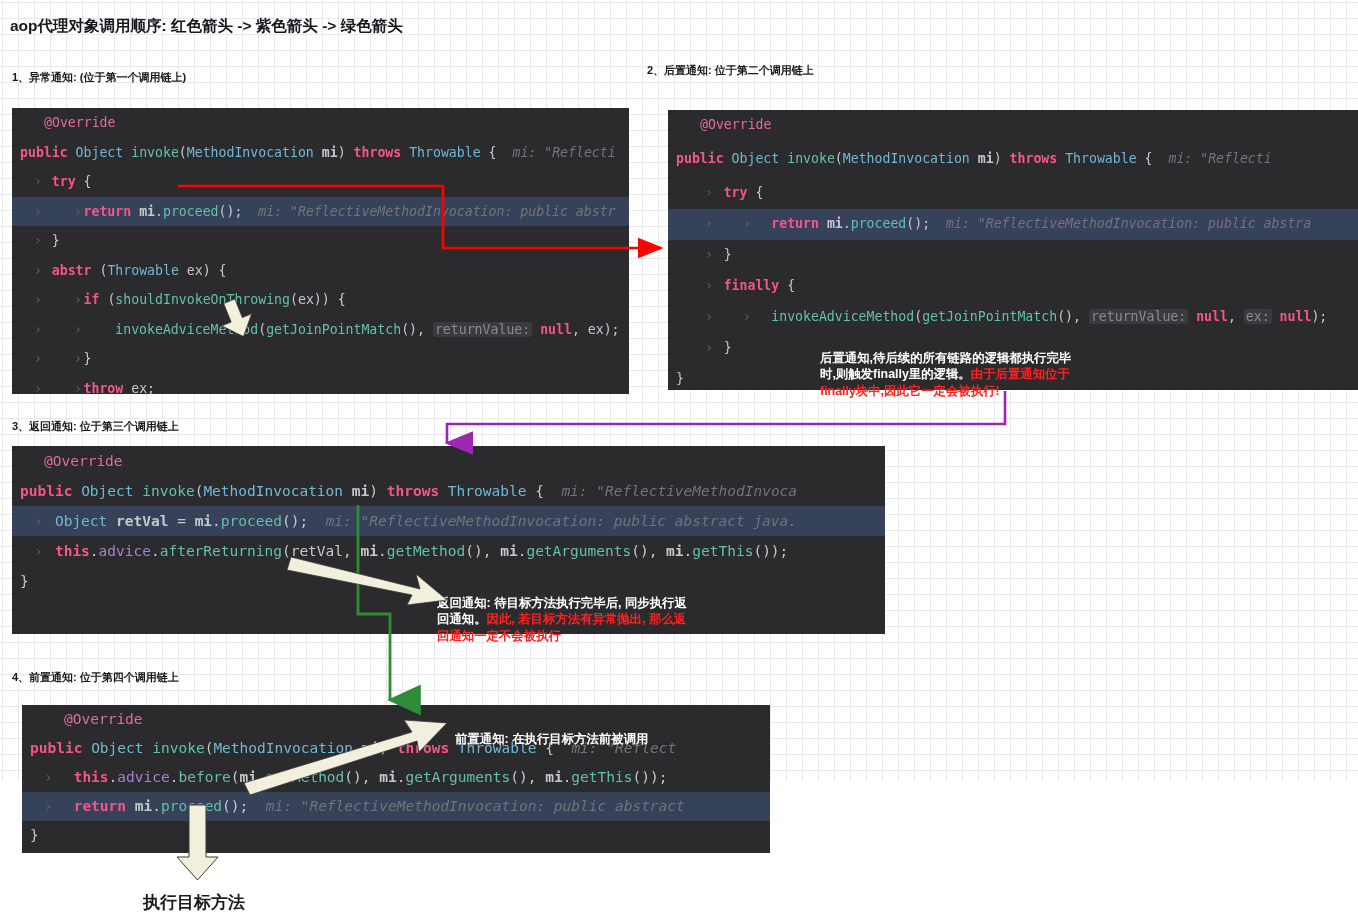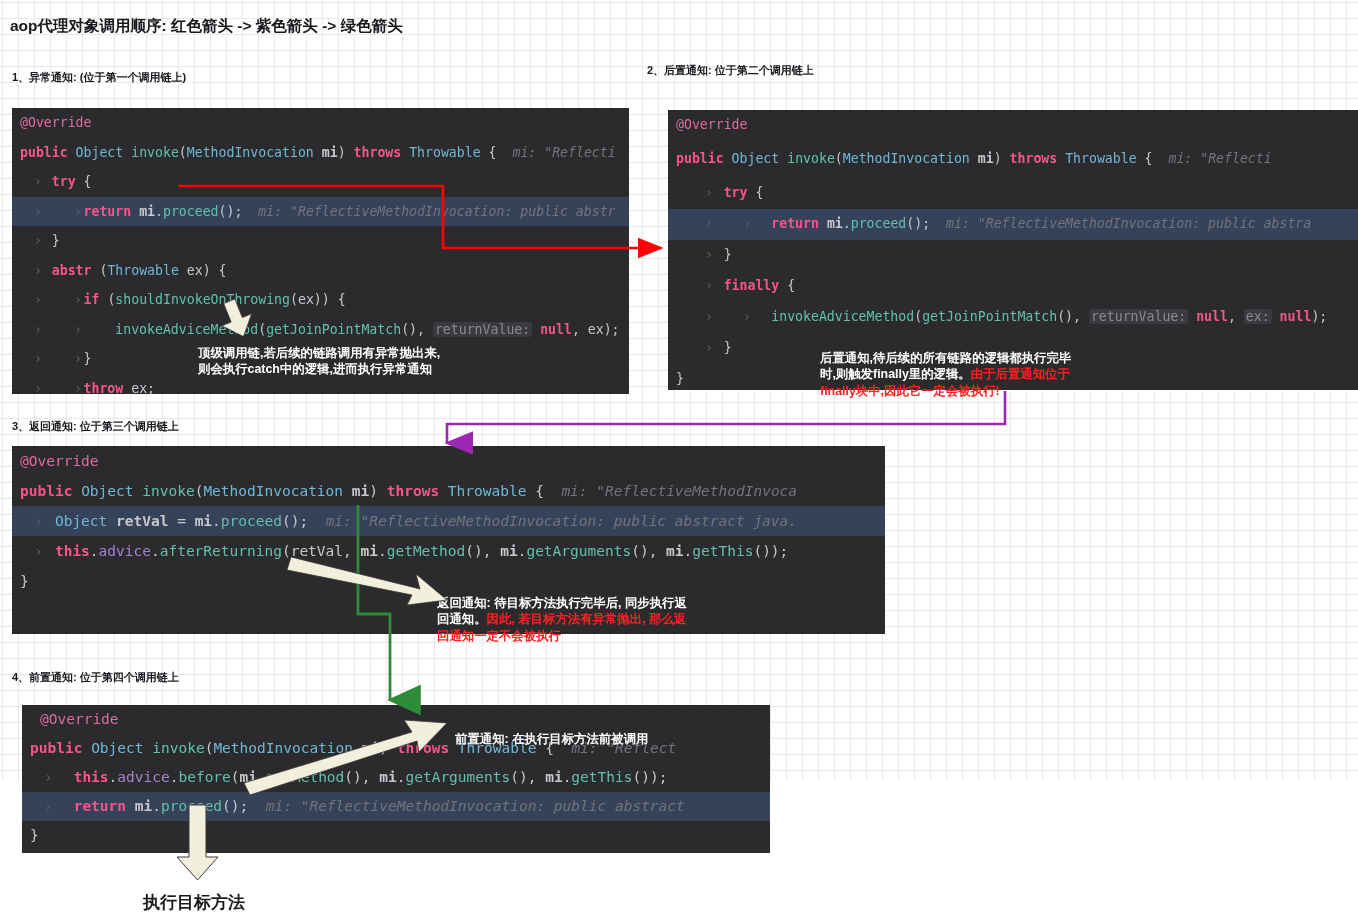--- a/index.html
+++ b/index.html
@@ -61,21 +61,21 @@
     display: inline-block;
     width: 0;
     position: absolute;
     font-weight: normal;
   }
 
   .k   { color: #f7558a; font-weight: bold; }
   .ty  { color: #6fb8d6; }                     
   .fn  { color: #62c0a8; }                     
   .pl  { color: #c8c8cc; }                     
-  .an  { color: #e06c9f; }                     
+  .an  { color: #e06c9f; margin-left: 24px; }                     
   .cm  { color: #737479; font-style: italic; } 
   .hint{ color: #8a8b90; background: #3a3b3f; border-radius: 3px; padding: 0 2px;}
   .var { color: #c8c8cc; font-weight: bold; }
   .lit { color: #f7558a; font-weight: bold; }
   .fld { color: #a97fd0; }
 
   
   .anno {
     position: absolute;
     font-family: "Liberation Sans", "DejaVu Sans", sans-serif;
@@ -122,24 +122,20 @@
     <div class="cl hl"><span class="gt" style="left:22px;">›</span><span class="gt" style="left:62px;">›</span>&nbsp;&nbsp;&nbsp;&nbsp;&nbsp;&nbsp;&nbsp;&nbsp;<span class="k">return</span> <span class="var">mi</span><span class="pl">.</span><span class="fn">proceed</span><span class="pl">();</span>&nbsp;&nbsp;<span class="cm">mi:&nbsp;"ReflectiveMethodInvocation:&nbsp;public&nbsp;abstr</span></div>
     <div class="cl"><span class="gt" style="left:22px;">›</span>&nbsp;&nbsp;&nbsp;&nbsp;<span class="pl">}</span></div>
     <div class="cl"><span class="gt" style="left:22px;">›</span>&nbsp;&nbsp;&nbsp;&nbsp;<span class="k">abstr</span> <span class="pl">(</span><span class="ty">Throwable</span> <span class="pl">ex) {</span></div>
     <div class="cl"><span class="gt" style="left:22px;">›</span><span class="gt" style="left:62px;">›</span>&nbsp;&nbsp;&nbsp;&nbsp;&nbsp;&nbsp;&nbsp;&nbsp;<span class="k">if</span> <span class="pl">(</span><span class="fn">shouldInvokeOnThrowing</span><span class="pl">(ex)) {</span></div>
     <div class="cl"><span class="gt" style="left:22px;">›</span><span class="gt" style="left:62px;">›</span><span class="gt" style="left:102px;">›</span>&nbsp;&nbsp;&nbsp;&nbsp;&nbsp;&nbsp;&nbsp;&nbsp;&nbsp;&nbsp;&nbsp;&nbsp;<span class="fn">invokeAdviceMethod</span><span class="pl">(</span><span class="fn">getJoinPointMatch</span><span class="pl">(),</span> <span class="hint">returnValue:</span> <span class="lit">null</span><span class="pl">, ex);</span></div>
     <div class="cl"><span class="gt" style="left:22px;">›</span><span class="gt" style="left:62px;">›</span>&nbsp;&nbsp;&nbsp;&nbsp;&nbsp;&nbsp;&nbsp;&nbsp;<span class="pl">}</span></div>
     <div class="cl"><span class="gt" style="left:22px;">›</span><span class="gt" style="left:62px;">›</span>&nbsp;&nbsp;&nbsp;&nbsp;&nbsp;&nbsp;&nbsp;&nbsp;<span class="k">throw</span> <span class="pl">ex;</span></div>
 
   </div>
 
-  <div class="anno" style="left:198px; top:328px; width:300px;">
-    <span>顶级调用链,若后续的链路调用有异常抛出来,
-则会执行catch中的逻辑,进而执行异常通知</span>
-  </div>
 
   <div class="section-label" style="left:635px; top:63px;margin-left:12px;">2、后置通知: 位于第二个调用链上</div>
 
   <div class="codeblock" style="left:668px; top:110px; width:690px; height:280px;">
     <div class="cl" style="height:34px;"><span class="an">@Override</span></div>
     <div class="cl" style="height:34px;"><span class="k">public</span> <span class="ty">Object</span> <span class="fn">invoke</span><span class="pl">(</span><span class="ty">MethodInvocation</span> <span class="var">mi</span><span class="pl">)</span> <span class="k">throws</span> <span class="ty">Throwable</span> <span class="pl">{</span>&nbsp;&nbsp;<span class="cm">mi:&nbsp;"Reflecti</span></div>
     <div class="cl" style="height:31px;"><span class="gt" style="left:37px;">›</span>&nbsp;&nbsp;&nbsp;&nbsp;&nbsp;&nbsp;<span class="k">try</span> <span class="pl">{</span></div>
     <div class="cl hl" style="height:31px;"><span class="gt" style="left:37px;">›</span><span class="gt" style="left:75px;">›</span>&nbsp;&nbsp;&nbsp;&nbsp;&nbsp;&nbsp;&nbsp;&nbsp;&nbsp;&nbsp;&nbsp;&nbsp;<span class="k">return</span> <span class="var">mi</span><span class="pl">.</span><span class="fn">proceed</span><span class="pl">();</span>&nbsp;&nbsp;<span class="cm">mi:&nbsp;"ReflectiveMethodInvocation:&nbsp;public&nbsp;abstra</span></div>
     <div class="cl" style="height:31px;"><span class="gt" style="left:37px;">›</span>&nbsp;&nbsp;&nbsp;&nbsp;&nbsp;&nbsp;<span class="pl">}</span></div>
     <div class="cl" style="height:31px;"><span class="gt" style="left:37px;">›</span>&nbsp;&nbsp;&nbsp;&nbsp;&nbsp;&nbsp;<span class="k">finally</span> <span class="pl">{</span></div>

